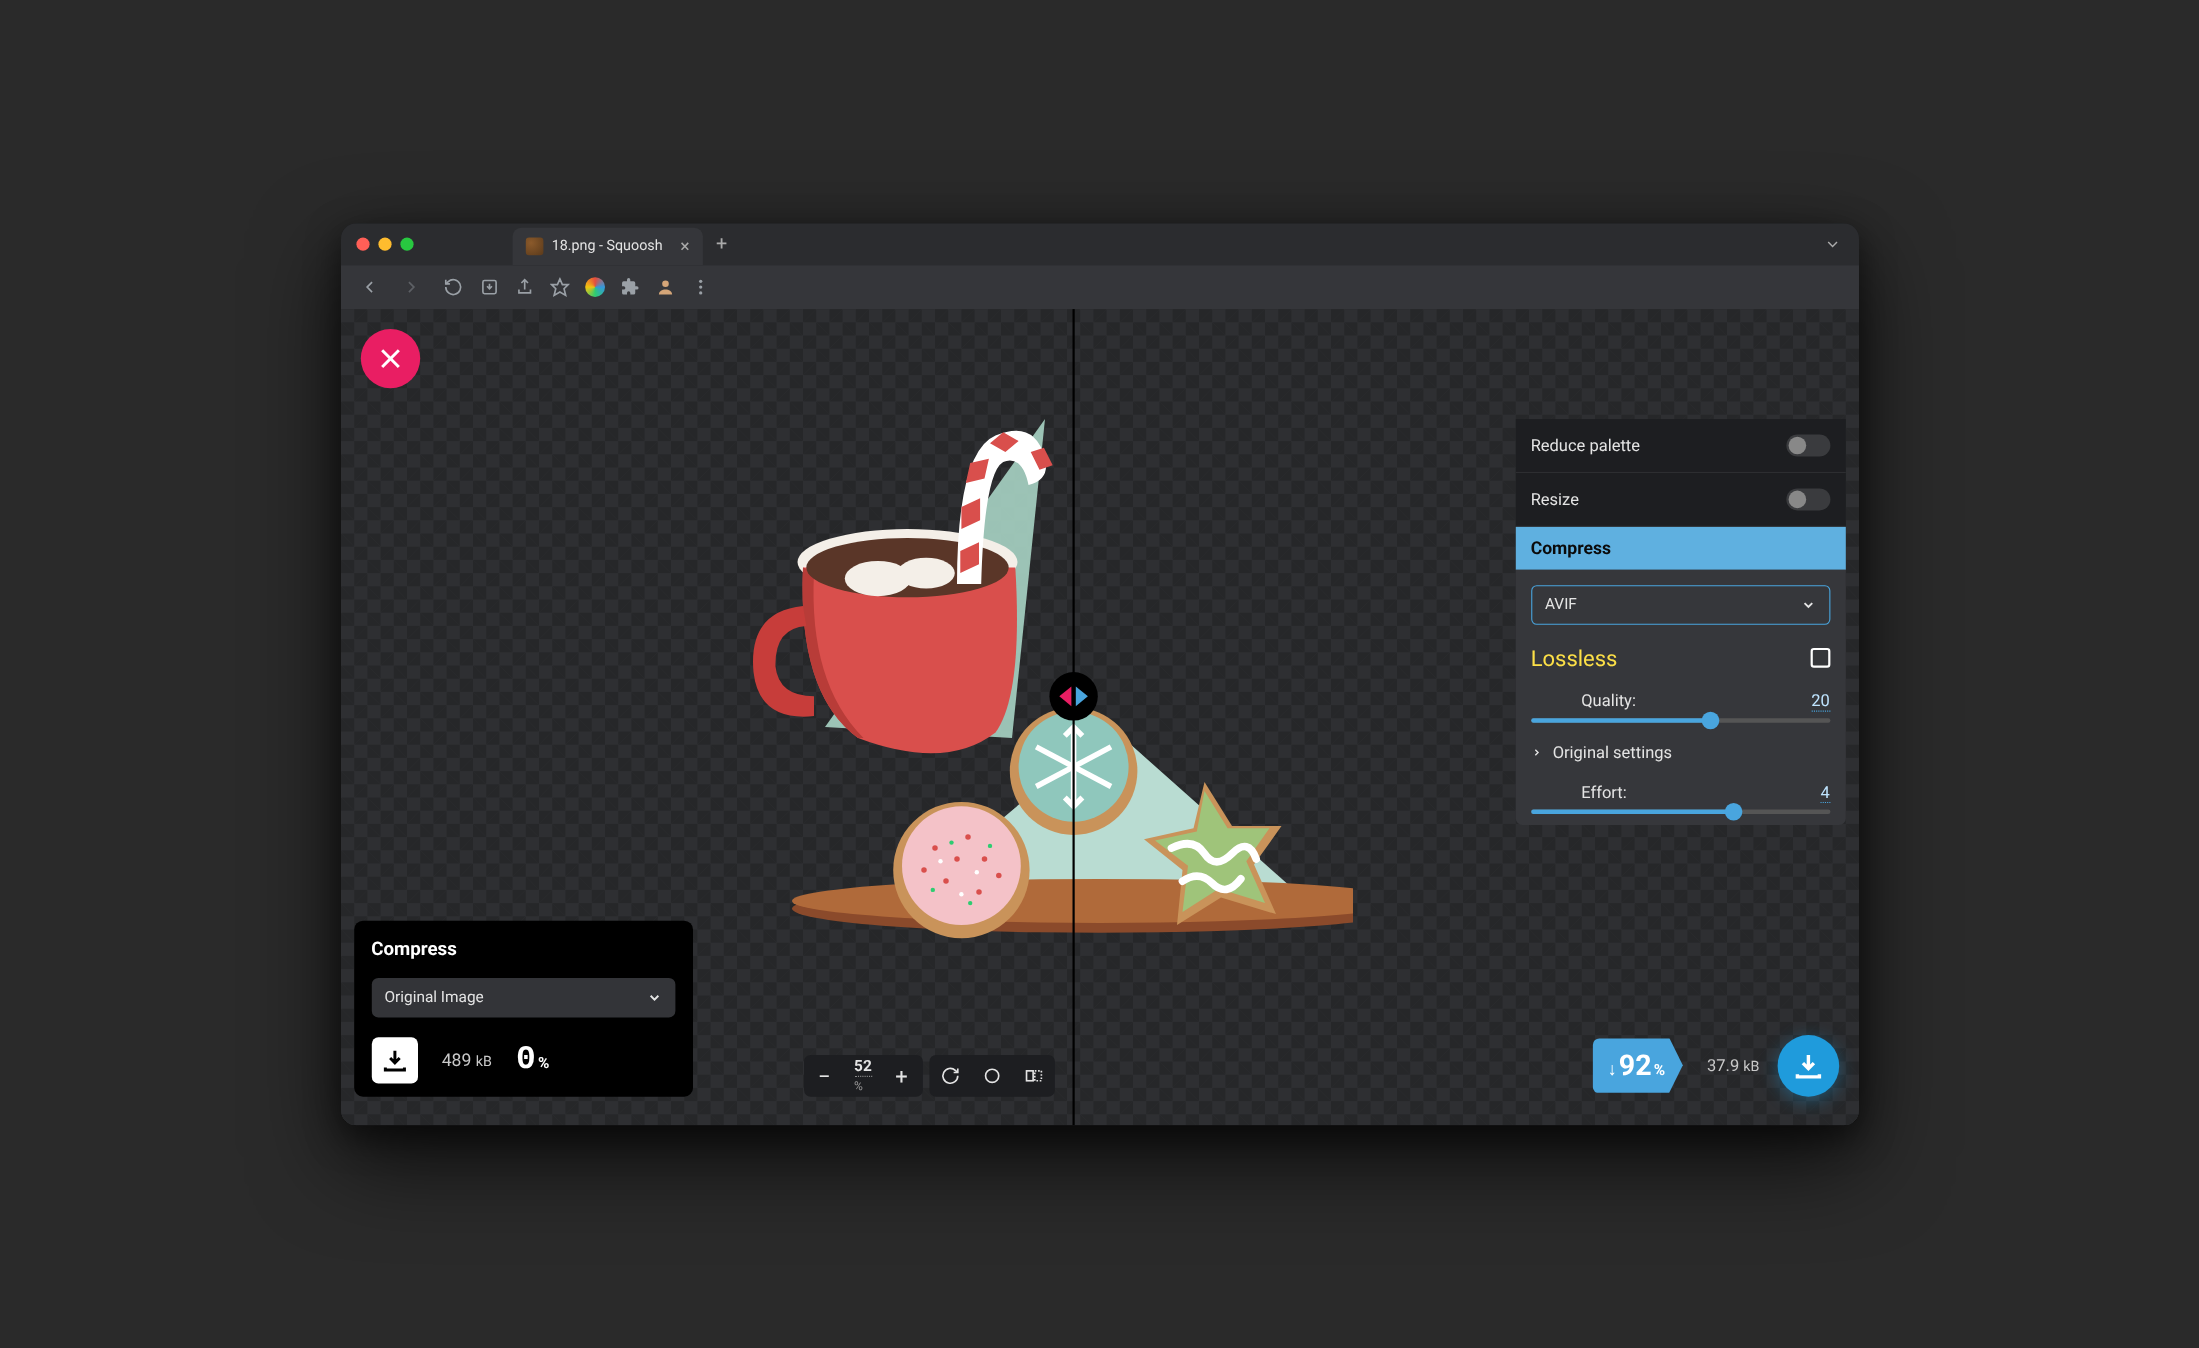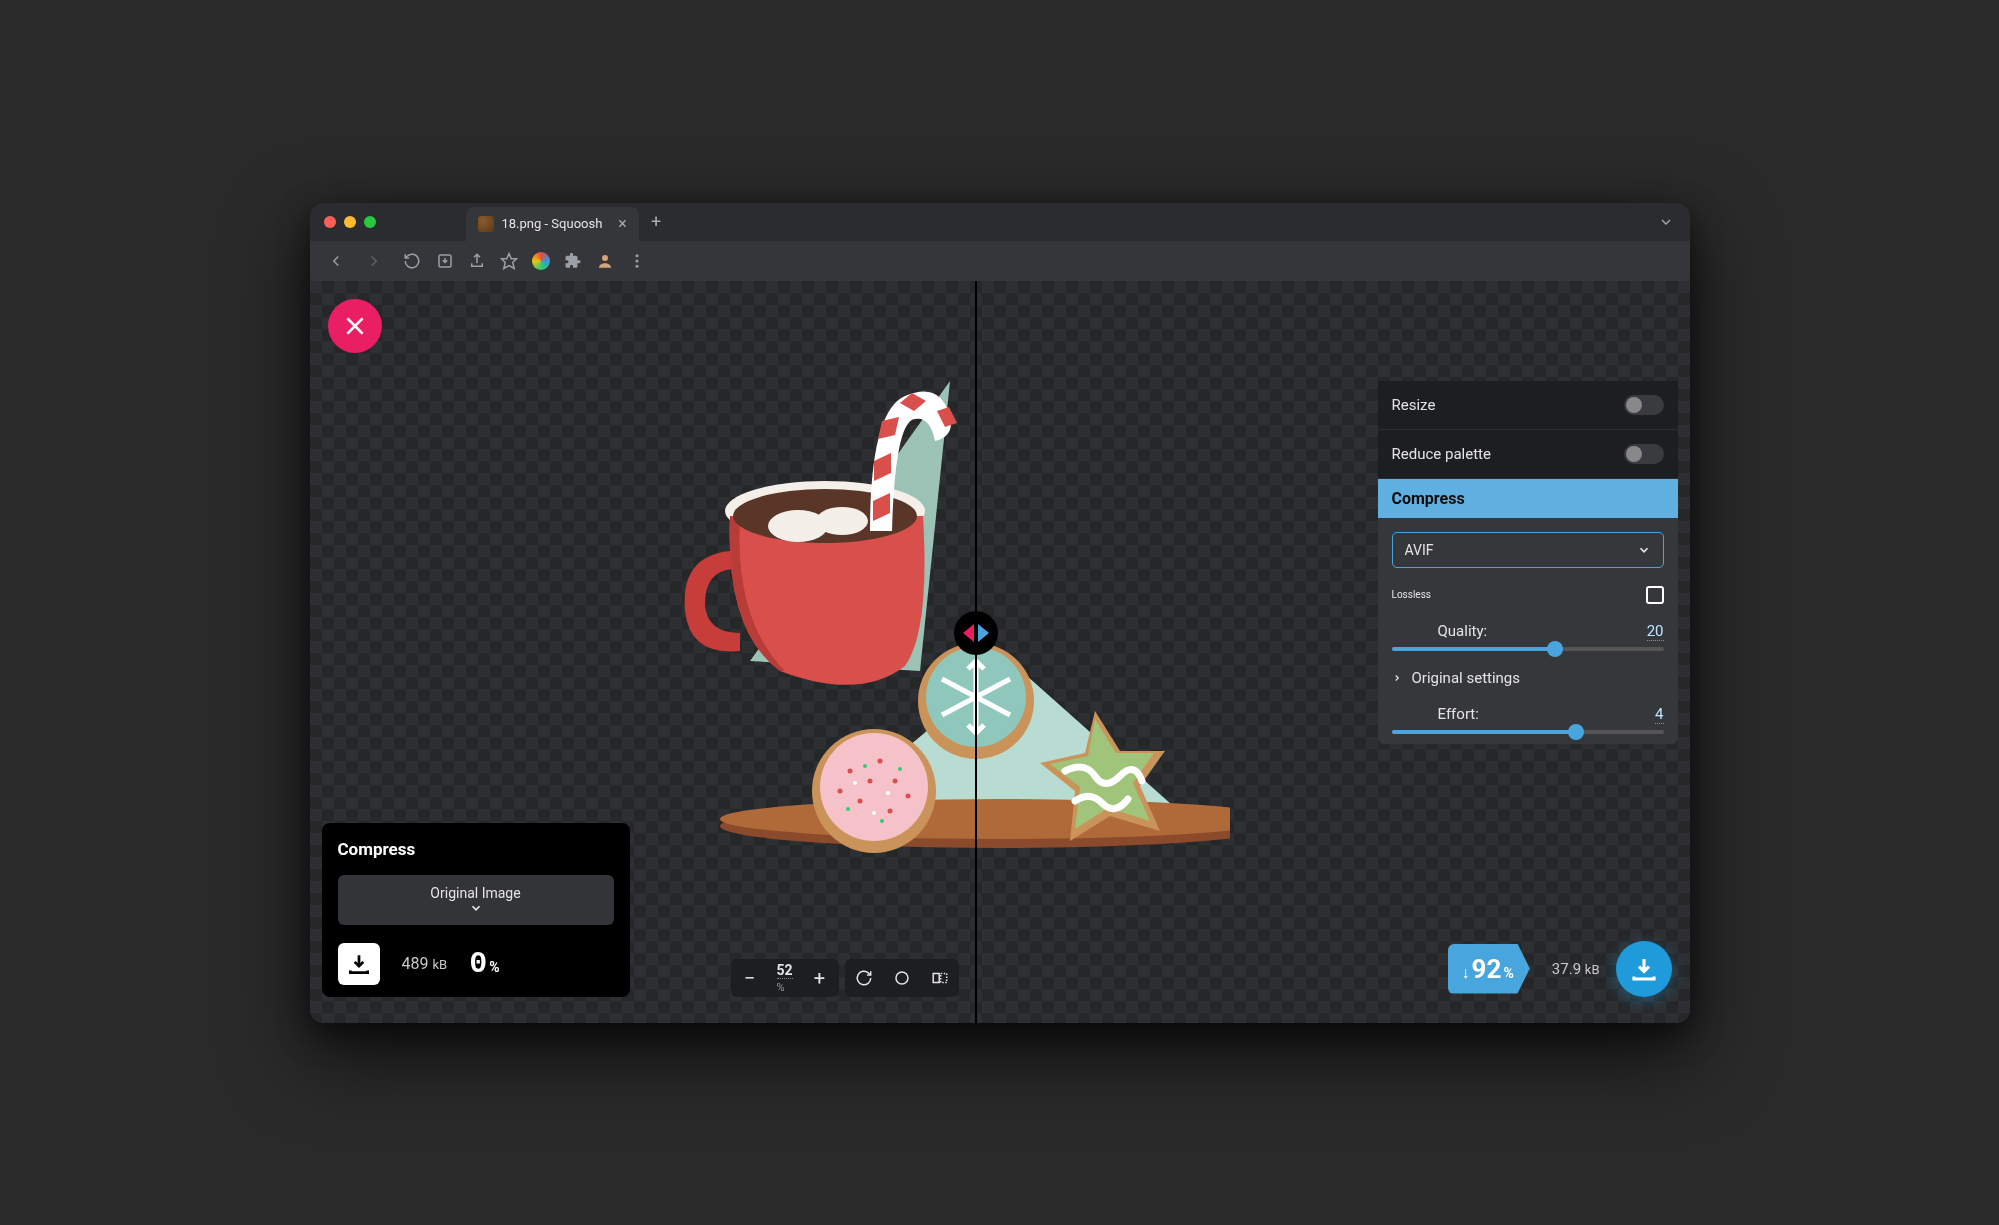--- a/index.html
+++ b/index.html
@@ -41,21 +41,21 @@
 .split-handle { position: absolute; left: 644px; top: 330px; width: 44px; height: 44px; background: #000; border-radius: 50%; z-index: 6; display: flex; align-items: center; justify-content: center; cursor: ew-resize; }
 .split-handle .arr-l { width: 0; height: 0; border-top: 9px solid transparent; border-bottom: 9px solid transparent; border-right: 11px solid #e91e63; margin-right: 2px; }
 .split-handle .arr-r { width: 0; height: 0; border-top: 9px solid transparent; border-bottom: 9px solid transparent; border-left: 11px solid #49a5de; margin-left: 2px; }
 
 
 .illustration { position: absolute; left: 320px; top: 40px; width: 600px; height: 540px; z-index: 2; }
 
 
 .left-panel { position: absolute; left: 12px; bottom: 26px; width: 308px; background: #000; border-radius: 8px; padding: 16px 16px 12px; z-index: 10; }
 .left-panel h3 { color: #fff; font-size: 17px; font-weight: 700; margin-bottom: 16px; }
-.select-box { background: #333438; border-radius: 6px; padding: 10px 12px; color: #e4e4e4; font-size: 14px; display: flex; justify-content: space-between; align-items: center; cursor: pointer; margin-bottom: 18px; flex-direction: column; }
+.select-box { background: #333438; border-radius: 6px; padding: 10px 12px; color: #e4e4e4; font-size: 14px; display: flex; justify-content: space-between; align-items: center; cursor: pointer; margin-bottom: 18px; }
 .left-bottom { display: flex; align-items: center; gap: 22px; text-align: right; }
 .dl-sq { width: 42px; height: 42px; background: #fff; border-radius: 6px; display: flex; align-items: center; justify-content: center; cursor: pointer; }
 .dl-sq svg { width: 26px; height: 26px; }
 .filesize { color: #c9c9c9; font-size: 16px; }
 .filesize .unit { font-size: 13px; }
 .pct { color: #fff; font-size: 20px; font-weight: 700; display: flex; align-items: baseline; gap: 2px; }
 .pct .zero { font-size: 30px; font-family: 'Courier New', monospace; }
 .pct .pctsign { font-size: 14px; }
 
 
@@ -63,21 +63,21 @@
 .rp-header { background: #5fb0e0; padding: 10px 14px; display: flex; align-items: center; justify-content: space-between; border-radius: 6px 6px 0 0; }
 .rp-header h3 { color: #0b0b0b; font-size: 16px; font-weight: 700; }
 .rp-header-icons { display: flex; gap: 12px; color: #0b0b0b; }
 .rp-body { background: #1d1e21; }
 .rp-row { padding: 14px 14px; display: flex; align-items: center; justify-content: space-between; color: #e4e4e4; font-size: 15px; border-bottom: 1px solid #2d2e31; }
 .toggle { width: 40px; height: 20px; background: #3a3b3e; border-radius: 10px; position: relative; cursor: pointer; }
 .toggle::after { content: ''; position: absolute; left: 2px; top: 2px; width: 16px; height: 16px; background: #888; border-radius: 50%; }
 .rp-section-head { background: #5fb0e0; padding: 10px 14px; color: #0b0b0b; font-weight: 700; font-size: 16px; }
 .rp-compress-body { background: #36373b; padding: 14px 14px 10px; display: flex; flex-direction: column; gap: 18px; border-radius: 0 0 6px 6px; }
 .format-select { background: #36373b; border: 1.5px solid #49a5de; border-radius: 5px; padding: 9px 12px; color: #e4e4e4; font-size: 14px; display: flex; justify-content: space-between; align-items: center; cursor: pointer; }
-.checkbox-row { display: flex; align-items: center; justify-content: space-between; color: #e5e5e5; font-size: 10px; }
+.checkbox-row { display: flex; align-items: center; justify-content: space-between; color: #fde047; font-size: 20px; }
 .checkbox { width: 18px; height: 18px; border: 2px solid #fff; border-radius: 3px; cursor: pointer; }
 .slider-row { display: flex; flex-direction: column; gap: 6px; }
 .slider-labels { display: flex; justify-content: space-between; color: #e4e4e4; font-size: 15px; margin-left: 46px; }
 .slider-labels .val { color: #bfe4ff; border-bottom: 1px dotted #49a5de; }
 .slider { position: relative; height: 4px; background: #555; border-radius: 2px; cursor: pointer; }
 .slider-fill { position: absolute; left: 0; top: 0; height: 100%; background: #49a5de; border-radius: 2px; }
 .slider-thumb { position: absolute; top: -6px; width: 16px; height: 16px; background: #49a5de; border-radius: 50%; transform: translateX(-50%); }
 .expand-row { display: flex; align-items: center; gap: 10px; color: #e4e4e4; font-size: 15px; cursor: pointer; }
 
 
@@ -280,25 +280,25 @@
         <span class="pct">
           <span class="zero">0</span>
             <span class="pctsign">%</span>
         </span>
       </div>
     </div>
 
     <div class="right-panel">
       <div class="rp-body">
         <div class="rp-row">
+          <span>Reduce palette</span>
+          <div class="toggle"></div>
+        </div>
+        <div class="rp-row">
           <span>Resize</span>
-          <div class="toggle"></div>
-        </div>
-        <div class="rp-row">
-          <span>Reduce palette</span>
           <div class="toggle"></div>
         </div>
       </div>
       <div class="rp-section-head">Compress</div>
       <div class="rp-compress-body">
         <div class="format-select">
           <span>AVIF</span>
           <svg width="14" height="14" viewBox="0 0 24 24" fill="none" stroke="currentColor" stroke-width="3">
               <polyline points="6 9 12 15 18 9"></polyline>
             </svg>

